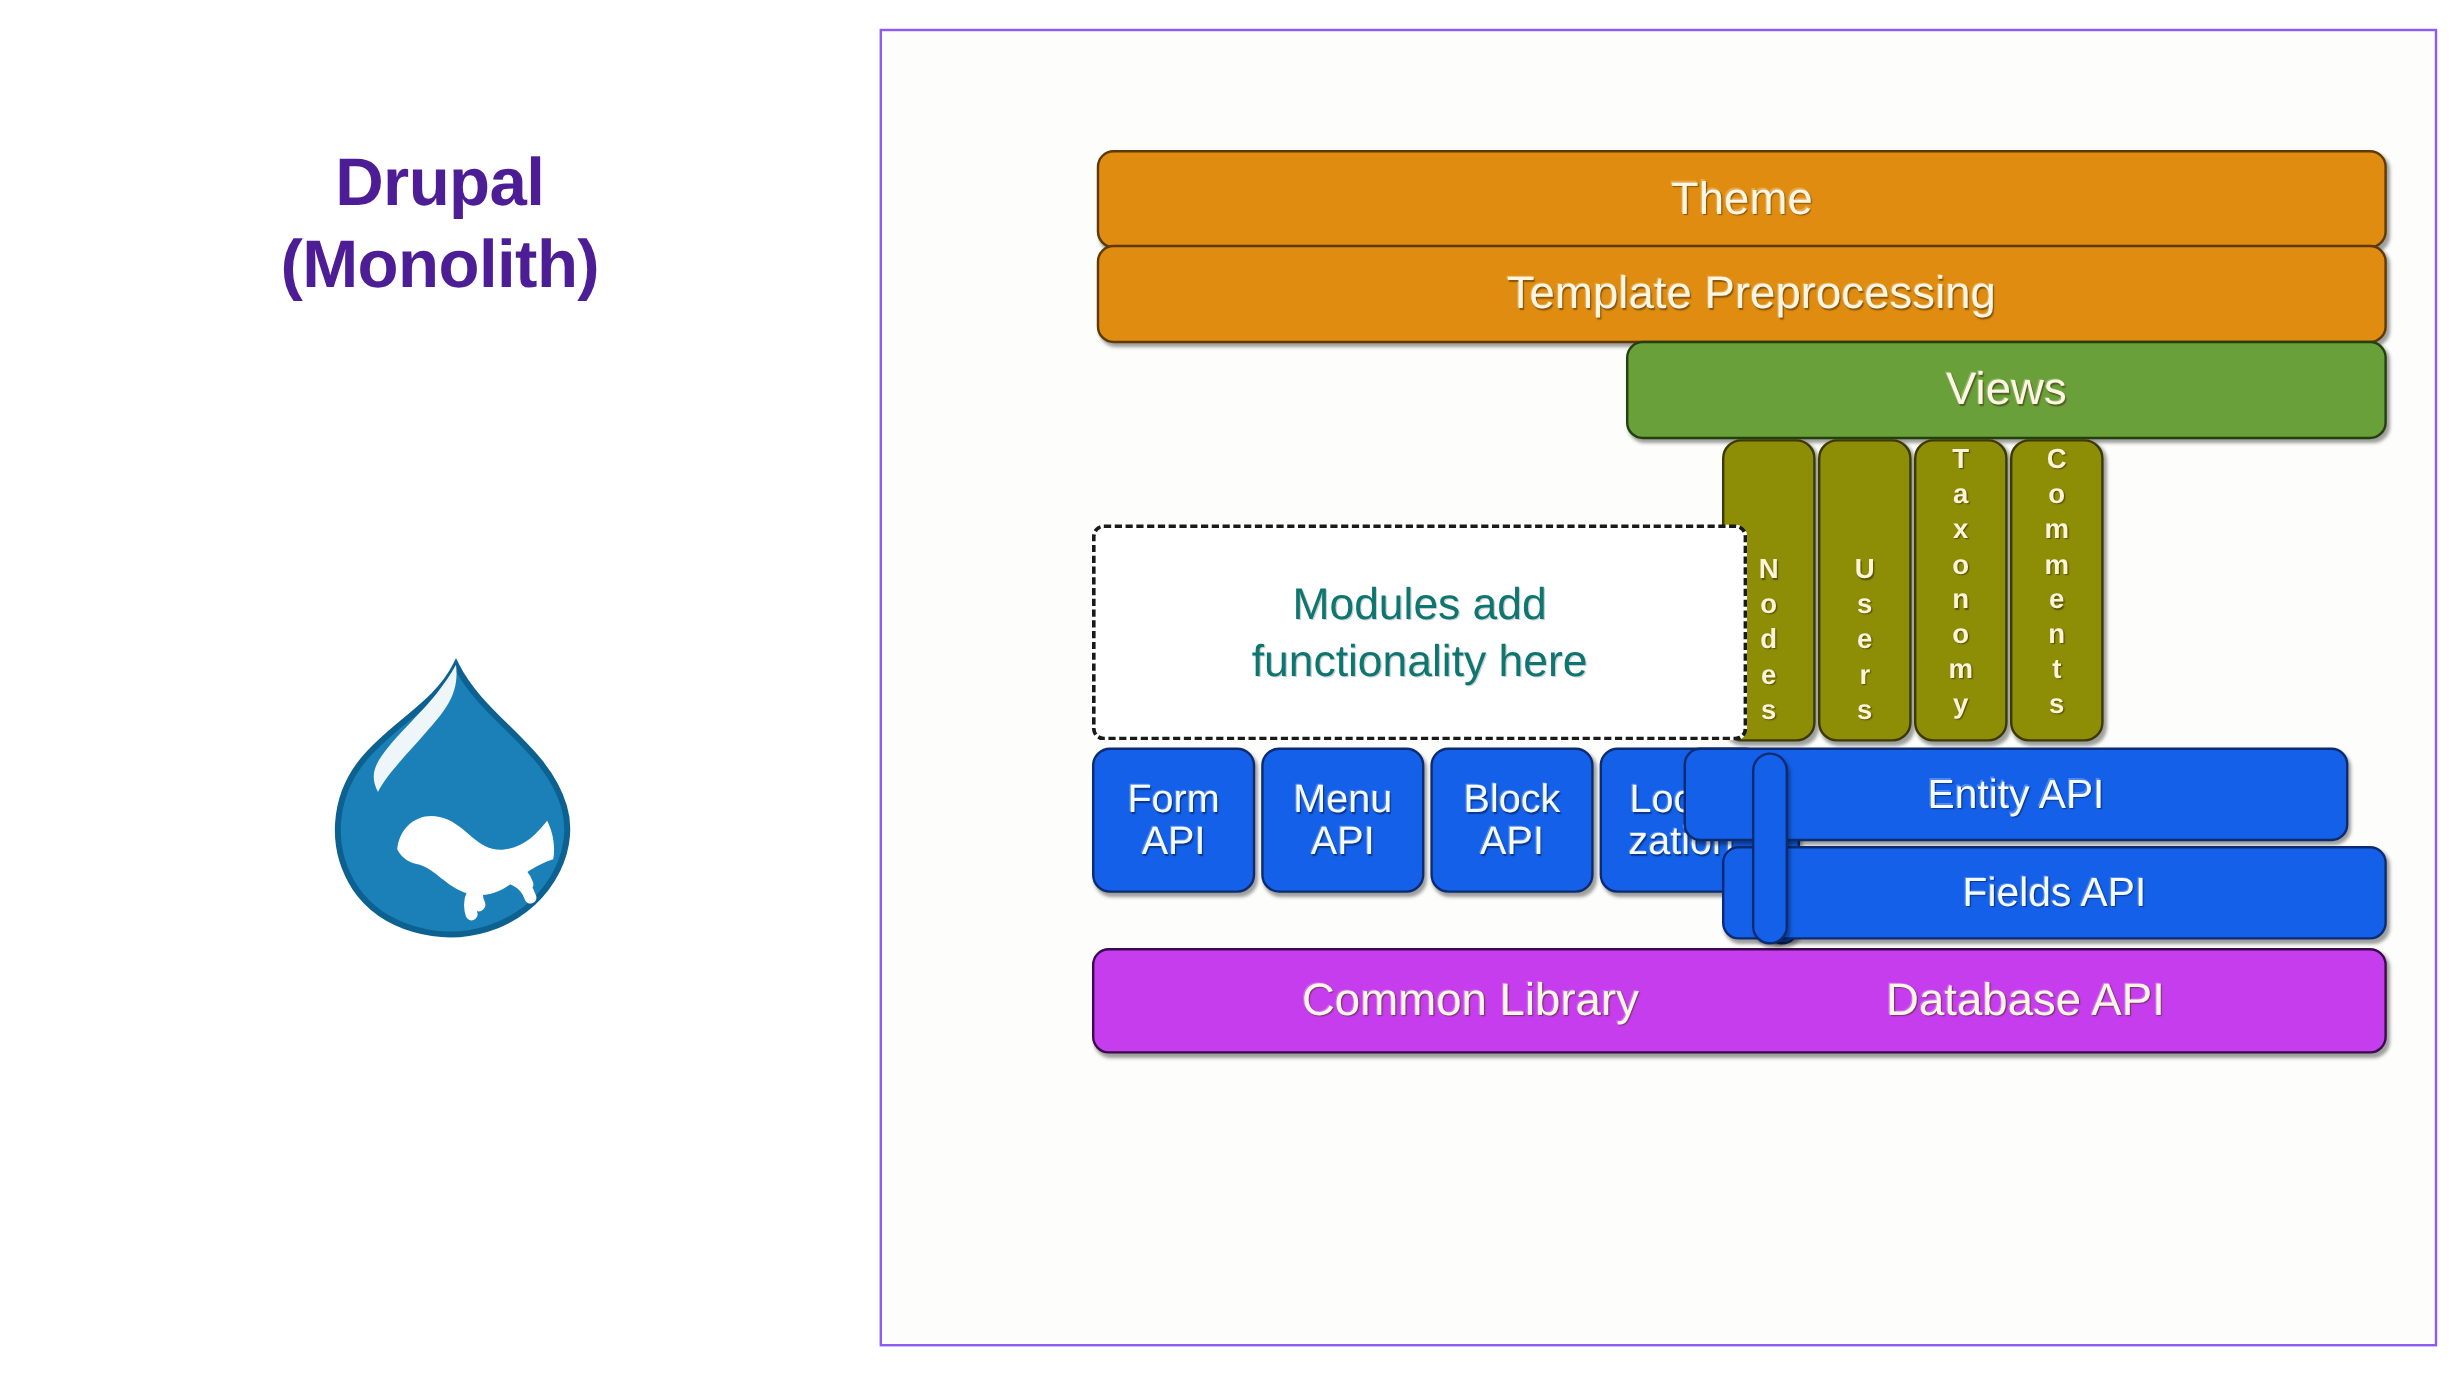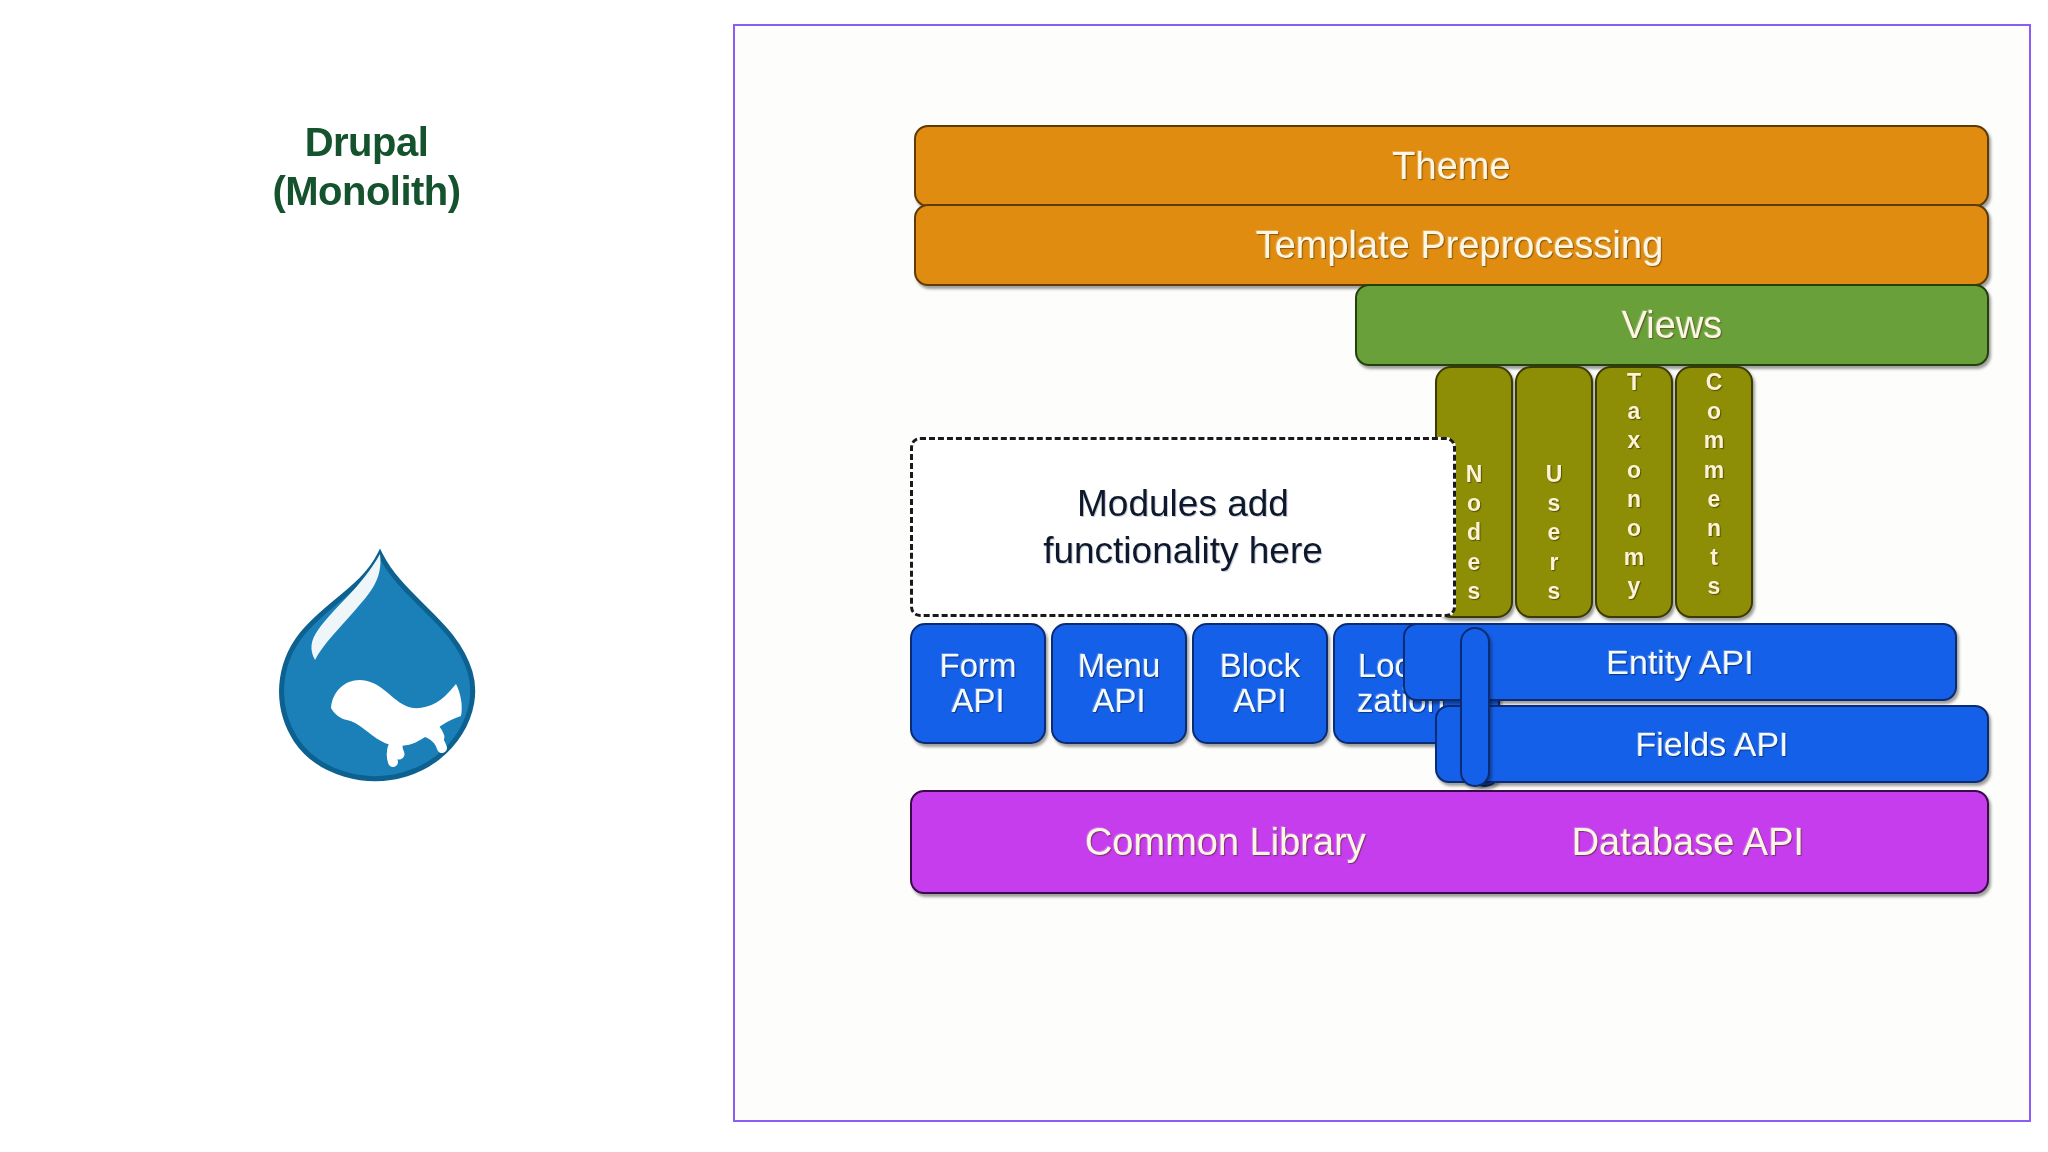--- a/index.html
+++ b/index.html
@@ -11,23 +11,23 @@
   }
   #root { position: relative; width: 2048px; height: 1152px; background: #ffffff; }
 
   
   #left-col { position: absolute; left: 0; top: 0; width: 733px; height: 1152px; }
 
   #title-block {
     position: absolute; left: 0; top: 118px; width: 733px;
     text-align: center;
     font-weight: bold;
-    font-size: 40px;
+    font-size: 56px;
     line-height: 1.22;
-    color: #14532d;
+    color: #4c1d95;
     letter-spacing: -0.5px;
   }
   #title-line1, #title-line2 { display: block; }
 
   #logo-wrap {
     position: absolute; left: 275px; top: 548px;
     width: 210px; height: 235px;
   }
   #logo-wrap svg { display: block; width: 100%; height: 100%; }
 
@@ -101,21 +101,21 @@
   #box-modules {
     position: absolute;
     left: 175px; top: 411px; width: 546px; height: 180px;
     border: 3px dashed #1a1a1a;
     border-radius: 10px;
     background: #ffffff;
     display: flex; align-items: center; justify-content: center;
   }
   #box-modules .lbl {
     font-size: 37px;
-    color: #0f172a;
+    color: #0f766e;
     text-align: center;
     line-height: 1.28;
     white-space: pre-line;
     text-shadow: 1px 1px 0 rgba(190,200,215,0.85);
   }
 
   
   .blue { background: #1560e8; border-color: #0b2c73; }
   .blue .lbl {
     color: #f4fbff;
@@ -140,21 +140,21 @@
   #stack-1 { left: 725px; z-index: 1; }
   #stack-2 { left: 735px; z-index: 0; }
 
   #box-entity { left: 668px; top: 597px; width: 554px; height: 78px; }
   #box-entity .lbl { font-size: 34px; }
   #box-fields { left: 700px; top: 679px; width: 554px; height: 78px; }
   #box-fields .lbl { font-size: 34px; }
 
   
   #box-bottom {
-    left: 175px; top: 764px; width: 1079px; height: 104px;
+    left: 175px; top: 764px; width: 1079px; height: 88px;
     background: #c63ded; border-color: #3b0a4c;
     justify-content: space-around;
   }
   #box-bottom .lbl { font-size: 38px; }
   #box-bottom .lbl.left-lbl  { margin-left: 70px; }
   #box-bottom .lbl.right-lbl { margin-right: 80px; }
 </style>
 </head>
 <body>
 

